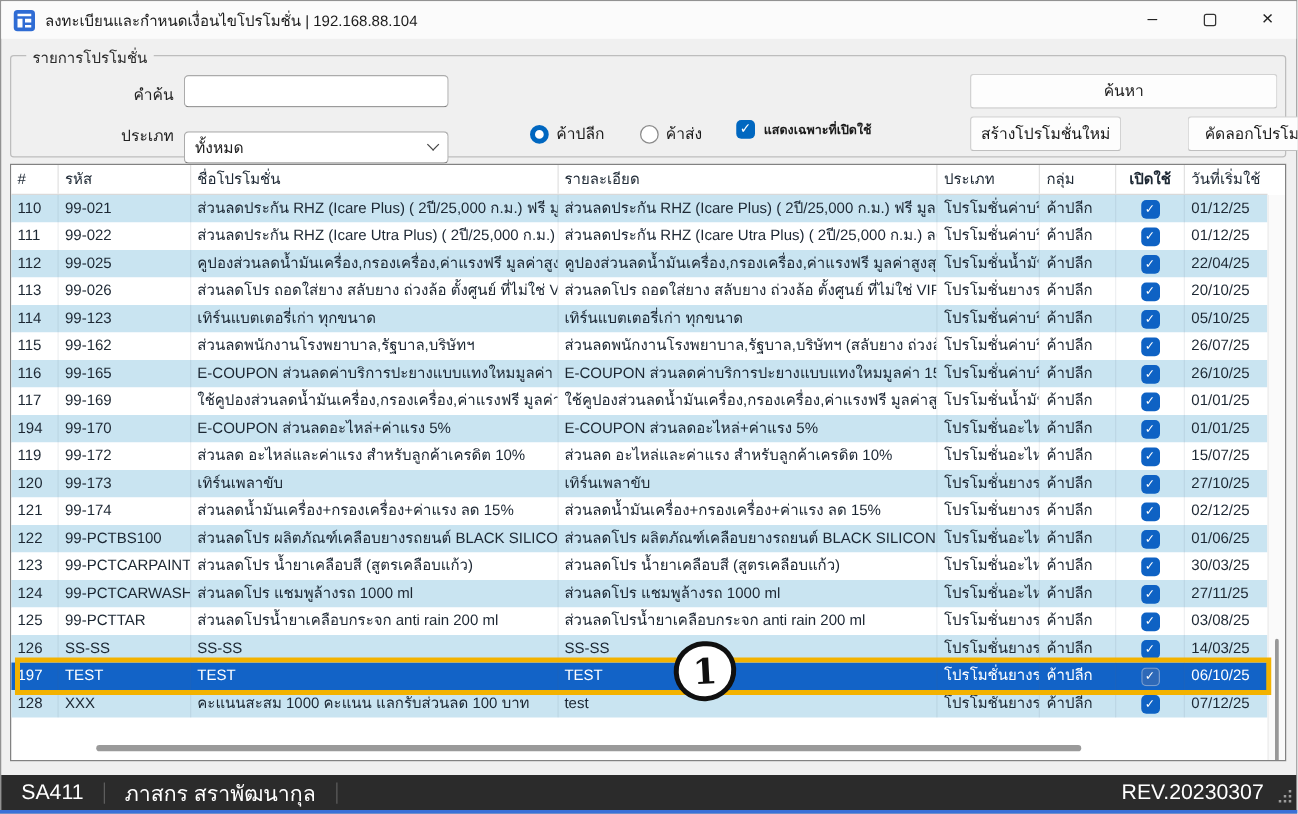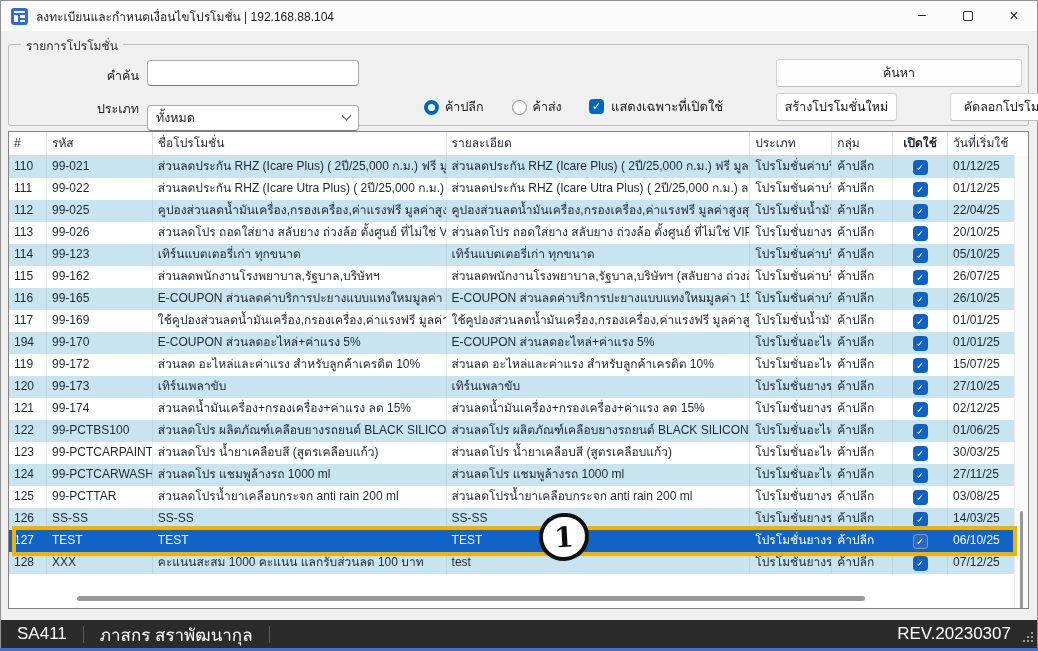--- a/index.html
+++ b/index.html
@@ -46,21 +46,21 @@
          border-radius:3px; font-size:12.5px; color:#1a1a1a; display:flex; align-items:center;
          justify-content:center; font-family:inherit; cursor:default; }
   .radio-row { position:absolute; left:424px; top:95px; height:24px; display:flex; align-items:center; gap:6px; }
   .radio { width:15px; height:15px; border-radius:50%; background:#fff; }
   .radio.on  { border:4.5px solid #0067C0; }
   .radio.off { border:1px solid #8a8a8a; }
   .radio-label { font-size:12.5px; color:#1a1a1a; margin-right:22px; }
   .checkline { position:absolute; left:589px; top:96px; display:flex; align-items:center; gap:7px; }
   .checkbox { width:15px; height:15px; border-radius:4px; background:#0067C0; color:#fff;
               font-size:11px; line-height:15px; text-align:center; }
-  .check-label { font-size:13px; color:#1a1a1a; }
+  .check-label { font-size:10px; color:#1a1a1a;font-weight:bold; }
 
   
   .table { position:absolute; left:8px; top:131px; width:1021px; height:478px; background:#fff;
            border:1px solid #828282; overflow:hidden; }
   .thead { position:absolute; left:0; top:0; right:14px; height:24px; display:flex; background:#fff;
            border-bottom:1px solid #d9d9d9; z-index:2; }
   .th { font-size:12px; color:#1c2733; padding:0 5px; line-height:23px; white-space:nowrap;
         overflow:hidden; border-right:1px solid #e2e2e2; }
   .rows { position:absolute; left:0; top:24px; right:14px; }
   .row { display:flex; height:22px; }
@@ -381,21 +381,21 @@
           <div class="c c3">SS-SS</div>
           <div class="c c4">โปรโมชั่นยางรถยนต์</div>
           <div class="c c5">ค้าปลีก</div>
           <div class="c c6">
             <span class="row-chk">✓</span>
           </div>
           <div class="c c7">14/03/25</div>
         </div>
 
         <div class="row selected">
-          <div class="c c0">127</div>
+          <div class="c c0">197</div>
           <div class="c c1">TEST</div>
           <div class="c c2">TEST</div>
           <div class="c c3">TEST</div>
           <div class="c c4">โปรโมชั่นยางรถยนต์</div>
           <div class="c c5">ค้าปลีก</div>
           <div class="c c6">
             <span class="row-chk">✓</span>
           </div>
           <div class="c c7">06/10/25</div>
         </div>

